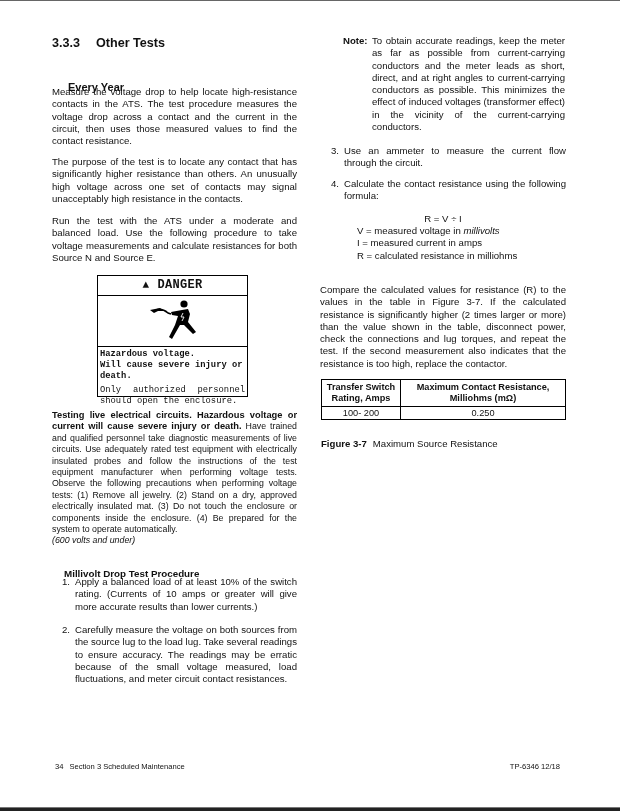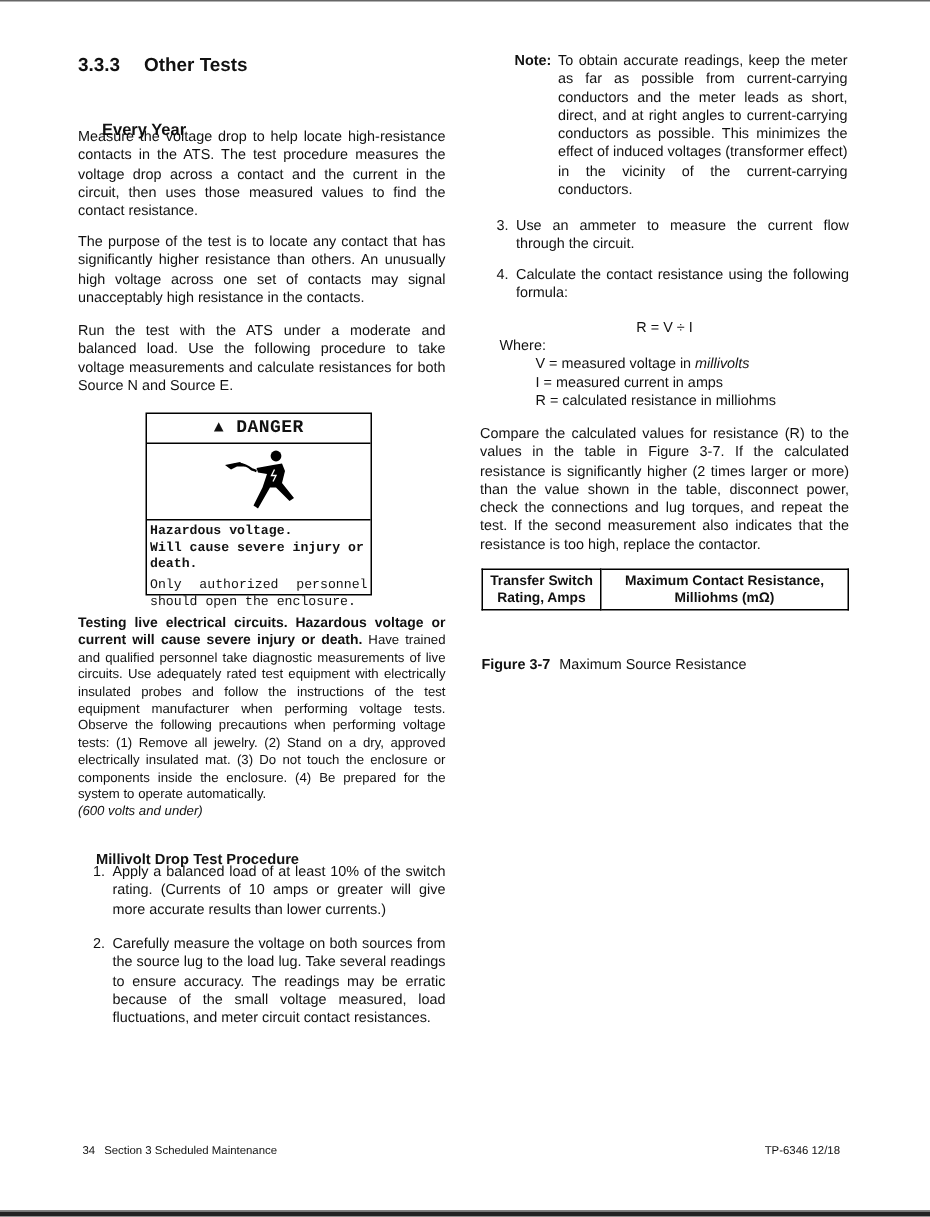--- a/index.html
+++ b/index.html
@@ -113,36 +113,39 @@
   <div class="t">Use an ammeter to measure the current flow through the circuit.</div>
 </div>
 <div class="list-item" style="left:331px;top:178px;width:235px;">
   <span class="n">4.</span>
   <div class="t">Calculate the contact resistance using the following formula:</div>
 </div>
 
 <div class="formula">R = V ÷ I</div>
 
 <div class="where">
-  <div>Where:</div>
   <div class="def"><span>V =  measured voltage in </span><i>millivolts</i></div>
   <div class="def">I = measured current in amps</div>
   <div class="def">R = calculated resistance in milliohms</div>
 </div>
 
 <p class="p abs" style="left:320px;top:284px;width:246px;">Compare the calculated values for resistance (R) to the values in the table in Figure 3-7.  If the calculated resistance is significantly higher (2 times larger or more) than the value shown in the table, disconnect power, check the connections and lug torques, and repeat the test.  If the second measurement also indicates that the resistance is too high, replace the contactor.</p>
 
 <table class="res">
   <thead>
     <tr>
       <th class="c1"><span>Transfer Switch</span><br><span>Rating, Amps</span></th>
       <th><span>Maximum Contact Resistance,</span><br><span>Milliohms (mΩ)</span></th>
     </tr>
   </thead>
   <tbody>
+    <tr>
+      <td>100- 200</td>
+      <td>0.250</td>
+    </tr>
   </tbody>
 </table>
 
 <div class="fig">
   <span class="lbl">Figure 3-7</span><span>Maximum Source Resistance</span>
 </div>
 
 <div class="footer-left">
   <span class="pg">34</span><span>Section 3  Scheduled Maintenance</span>
 </div>

